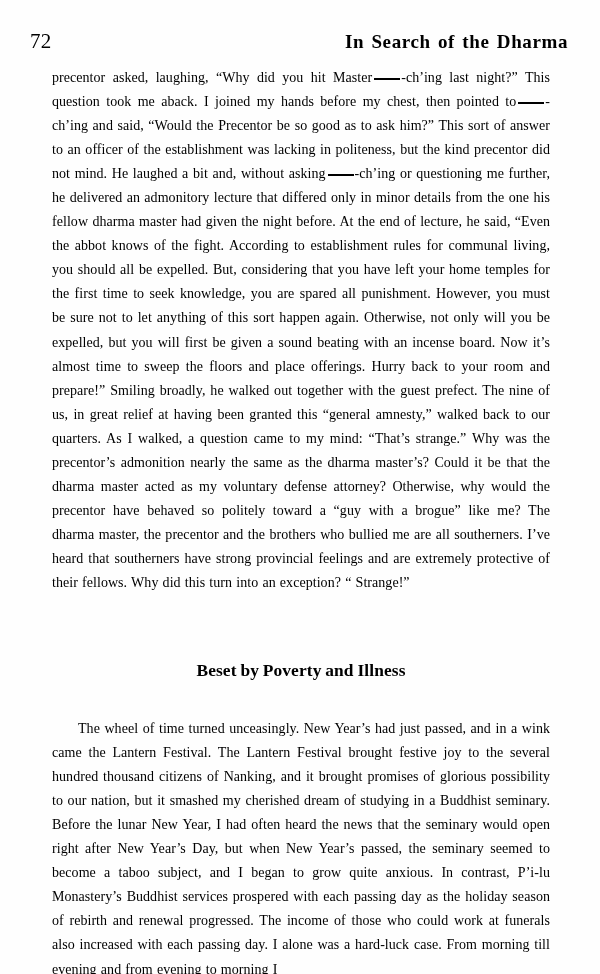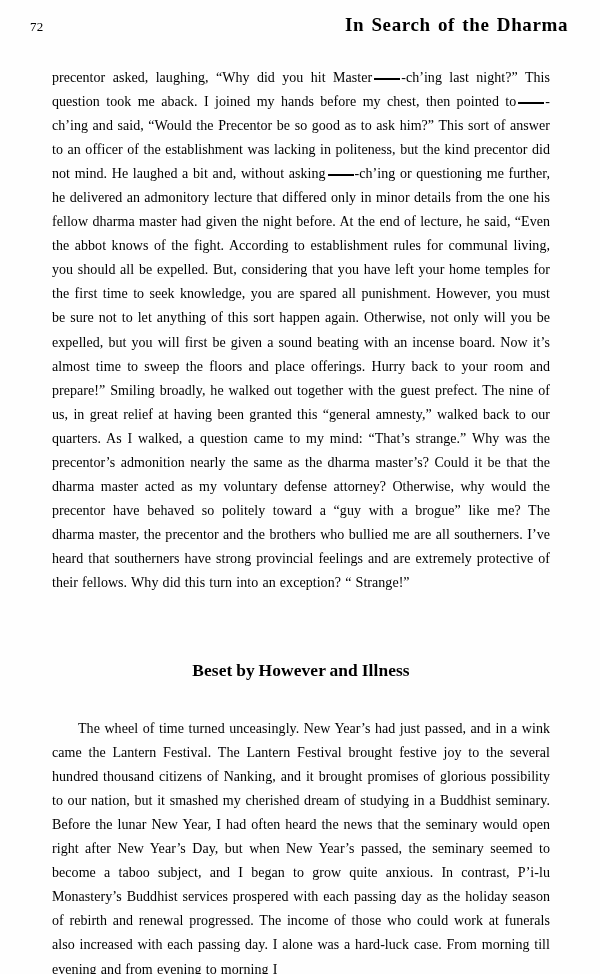--- a/index.html
+++ b/index.html
@@ -24,23 +24,24 @@
     top: 14px;
     left: 30px;
     right: 30px;
     height: 26px;
     display: flex;
     align-items: baseline;
     justify-content: space-between;
   }
 
   .folio {
-    font-size: 13px;
+    font-size: 21px;
     line-height: 22px;
     letter-spacing: 0.2px;
+    margin-top: 16px;
   }
 
   .head-title {
     font-size: 19px;
     line-height: 22px;
     letter-spacing: 0.6px;
     word-spacing: 2px;
     padding-right: 2px;
     font-weight: bold;
   }
@@ -110,21 +111,21 @@
     <span class="folio">72</span>
     <span class="head-title">In Search of the Dharma</span>
   </div>
 
   <div class="textblock">
 
     <p class="body"><span>precentor asked, laughing, “Why did you hit Master</span><span class="blank"></span><span>-ch’ing last night?” This question took me aback. I joined my hands before my chest, then pointed to</span><span class="blank"></span><span>-ch’ing and said, “Would the Precentor be so good as to ask him?” This sort of answer to an officer of the establishment was lacking in politeness, but the kind precentor did not mind. He laughed a bit and, without asking</span><span class="blank"></span><span>-ch’ing or questioning me further, he delivered an admonitory lecture that differed only in minor details from the one his fellow dharma master had given the night before. At the end of lecture, he said, “Even the abbot knows of the fight. According to establishment rules for communal living, you should all be expelled. But, considering that you have left your home temples for the first time to seek knowledge, you are spared all punishment. However, you must be sure not to let anything of this sort happen again. Otherwise, not only will you be expelled, but you will first be given a sound beating with an incense board. Now it’s almost time to sweep the floors and place offerings. Hurry back to your room and prepare!” Smiling broadly, he walked out together with the guest prefect. The nine of us, in great relief at having been granted this “general amnesty,” walked back to our quarters. As I walked, a question came to my mind: “That’s strange.” Why was the precentor’s admonition nearly the same as the dharma master’s? Could it be that the dharma master acted as my voluntary defense attorney? Otherwise, why would the precentor have behaved so politely toward a “guy with a brogue” like me? The dharma master, the precentor and the brothers who bullied me are all southerners. I’ve heard that southerners have strong provincial feelings and are extremely protective of their fellows. Why did this turn into an exception? “ Strange!”</span></p>
 
     <div class="gap-before-heading"></div>
 
-    <h2 class="section-heading">Beset by However and Illness</h2>
+    <h2 class="section-heading">Beset by Poverty and Illness</h2>
 
     <div class="gap-after-heading"></div>
 
     <p class="body indent">The wheel of time turned unceasingly. New Year’s had just passed, and in a wink came the Lantern Festival. The Lantern Festival brought festive joy to the several hundred thousand citizens of Nanking, and it brought promises of glorious possibility to our nation, but it smashed my cherished dream of studying in a Buddhist seminary. Before the lunar New Year, I had often heard the news that the seminary would open right after New Year’s Day, but when New Year’s passed, the seminary seemed to become a taboo subject, and I began to grow quite anxious. In contrast, P’i-lu Monastery’s Buddhist services prospered with each passing day as the holiday season of rebirth and renewal progressed. The income of those who could work at funerals also increased with each passing day. I alone was a hard-luck case. From morning till evening and from evening to morning I</p>
 
   </div>
 
 </div>
 
 </body></html>

